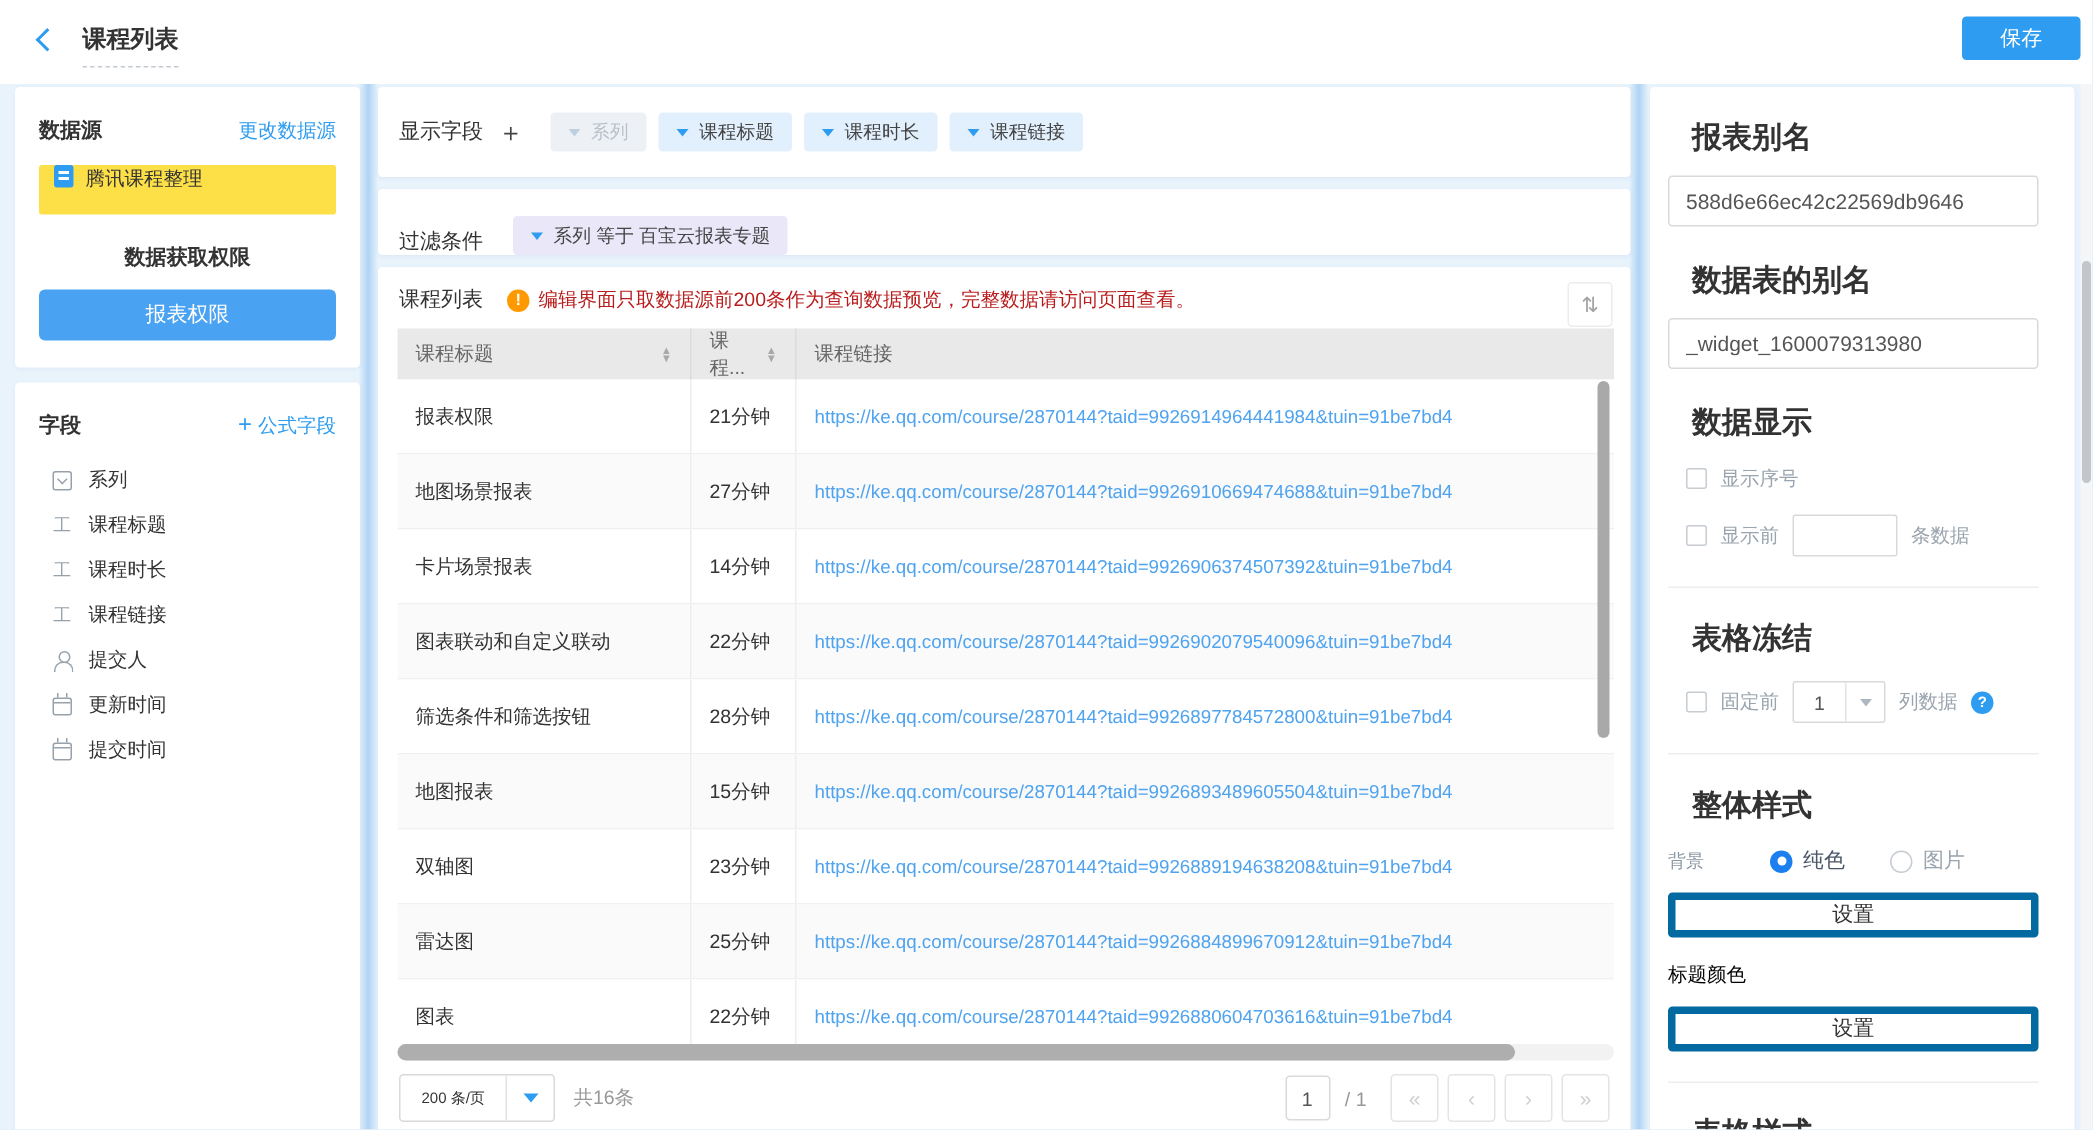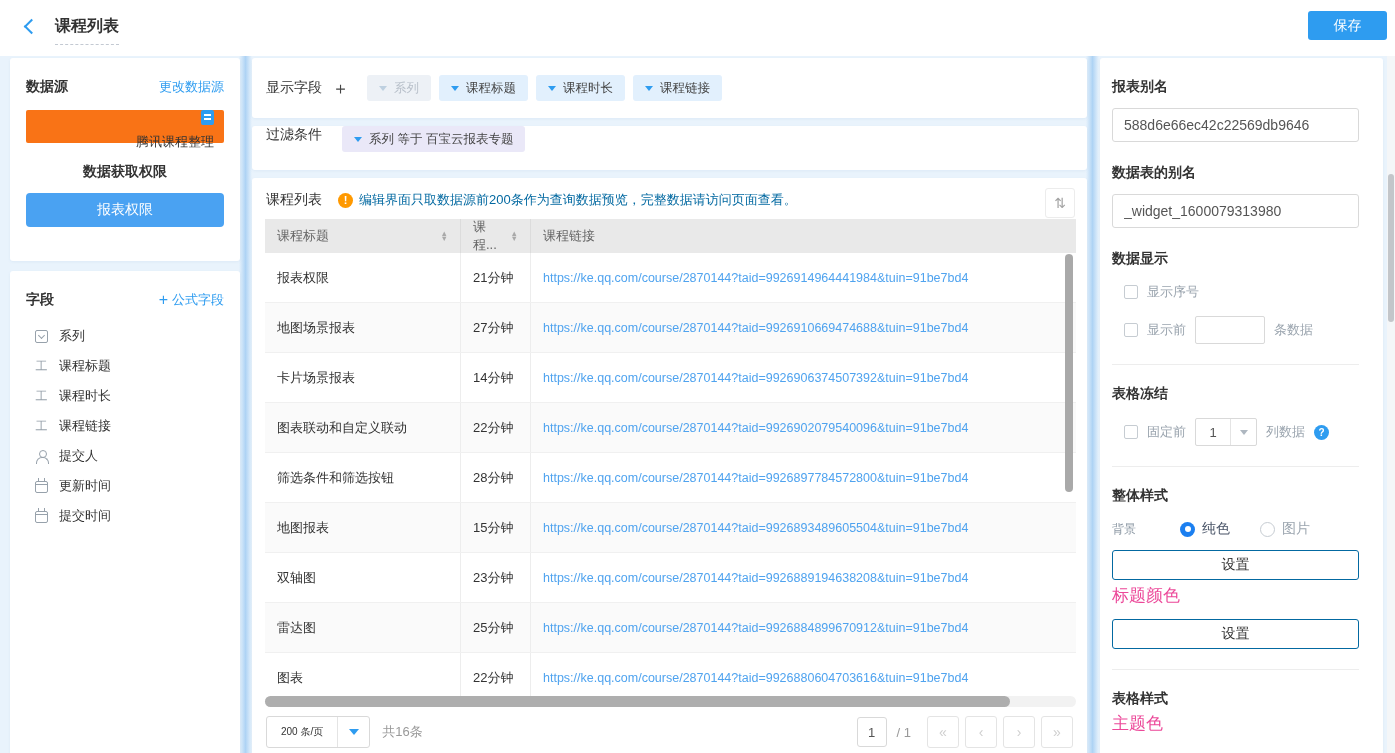--- a/index.html
+++ b/index.html
@@ -21,26 +21,26 @@
   .page-title { position:absolute; left:55px; top:16px; font-size:16px; font-weight:bold; color:#333;
                 padding-bottom:7px; border-bottom:1px dashed #c3c9d2; }
   .save-btn { position:absolute; right:8px; top:11px; width:79px; height:29px; background:#2e9cf0; color:#fff;
               border:none; border-radius:3px; font-size:14px; cursor:pointer; }
 
   .card { background:#fff; border-radius:3px; box-shadow:0 1px 3px rgba(80,130,180,.08); }
 
   
   .left-col { position:absolute; left:10px; top:58px; width:230px; bottom:-10px;
               display:flex; flex-direction:column; }
-  .card-ds { padding:20px 16px 34px; }
+  .card-ds { padding:20px 16px 18px; }
   .row-between { display:flex; align-items:center; justify-content:space-between; }
   .sec-title { font-size:14px; font-weight:bold; color:#333; }
   .link { color:#2e9cf0; font-size:13px; cursor:pointer; }
-  .ds-item { margin-top:14px; height:33px; background:#f97316; border-radius:2px;
-             display:flex; align-items:flex-end; gap:8px; padding:0 10px; cursor:pointer;flex-direction:column; }
+  .ds-item { margin-top:14px; height:33px; background:#fde047; border-radius:2px;
+             display:flex; align-items:flex-start; gap:8px; padding:0 10px; cursor:pointer; }
   .doc-icon { width:13px; height:15px; background:#2e9cf0; border-radius:2px; position:relative; flex:none; }
   .doc-icon::before { content:""; position:absolute; left:3px; top:4px; width:7px; height:1.5px;
                       background:#fff; box-shadow:0 4px 0 #fff; }
   .perm-title { margin-top:20px;text-align:center; }
   .perm-btn { margin-top:12px; width:100%; height:34px; background:#4aa2f2; color:#fff; border:none;
               border-radius:4px; font-size:14px; cursor:pointer; }
   .card-fields { margin-top:10px; flex:1; padding:20px 16px; }
   .formula { display:flex; align-items:center; gap:4px; color:#2e9cf0; font-size:13px; cursor:pointer; }
   .formula .plus { font-size:16px; line-height:1; }
   .field-list { margin-top:12px; }
@@ -66,30 +66,30 @@
   .card-chips { height:60px; display:flex; align-items:center; padding:0 14px; gap:8px; }
   .chips-label { font-size:14px; color:#333; margin-right:2px; }
   .add-field { font-size:17px; color:#444; cursor:pointer; margin-right:10px; line-height:1; }
   .chip { height:26px; border-radius:3px; padding:0 12px; display:flex; align-items:center; gap:7px;
           font-size:12.5px; color:#444; background:#e2f0fd; cursor:pointer; }
   .chip .tri { width:0; height:0; border-left:4px solid transparent; border-right:4px solid transparent;
                border-top:5px solid #2e9cf0; }
   .chip.disabled { background:#edf1f6; color:#b7bfc9; }
   .chip.disabled .tri { border-top-color:#bed0e0; }
   .chip.filter { background:#eae8f8; }
-  .card-filter { margin-top:8px; height:44px; display:flex; align-items:flex-start; padding:0 14px; gap:18px; }
+  .card-filter { margin-top:8px; height:44px; display:flex; align-items:flex-end; padding:0 14px; gap:18px; }
 
   
   .card-table { margin-top:8px; height:580px; position:relative; }
   .table-cap { display:flex; align-items:center; gap:16px; padding:13px 14px 10px; }
   .cap-title { font-size:14px; color:#333; }
   .notice { display:flex; align-items:center; gap:6px; }
   .warn-ic { width:15px; height:15px; border-radius:50%; background:#f90; color:#fff; font-size:11px;
              font-weight:bold; display:flex; align-items:center; justify-content:center; flex:none; }
-  .notice-text { color:#0369a1; font-size:13px; }
+  .notice-text { color:#b91c1c; font-size:13px; }
   .sort-toggle { position:absolute; right:12px; top:10px; width:30px; height:30px; border:1px solid #ececec;
                  border-radius:3px; background:#fff; color:#a3a3a3; font-size:14px; display:flex;
                  align-items:center; justify-content:center; cursor:pointer; }
   .tbl { margin:0 11px 0 13px; }
   .tbl-head { display:flex; background:#e9e9e9; height:34px; }
   .th { display:flex; align-items:center; font-size:13px; color:#666; padding:0 12px; gap:8px; }
   .th-1 { width:196px; justify-content:space-between; border-right:1px solid #dcdcdc; }
   .th-2 { width:70px;  justify-content:space-between; border-right:1px solid #dcdcdc; }
   .th-3 { flex:1; }
   .sorter { display:flex; flex-direction:column; line-height:5px; font-size:7.5px; color:#a9a9a9; cursor:pointer; }
@@ -121,21 +121,21 @@
   .page-input { width:30px; height:30px; border:1px solid #d9d9d9; border-radius:3px; text-align:center;
                 font-size:13px; color:#555; background:#fff; }
   .page-of { color:#999; font-size:13px; margin:0 10px 0 4px; }
   .nav-btn { width:32px; height:32px; border:1px solid #e4e4e4; border-radius:3px; background:#fff;
              color:#cfcfcf; font-size:14px; display:flex; align-items:center; justify-content:center;
              cursor:default; }
 
   
   .right-col { position:absolute; left:1100px; top:58px; width:283px; bottom:-6px; overflow:hidden;
                padding:20px 24px 10px 12px; }
-  .r-title { font-size:14px; font-weight:bold; color:#333; }
+  .r-title { font-size:20px; font-weight:bold; color:#333;margin-left:16px; }
   .r-input { margin-top:12px; width:100%; height:34px; border:1px solid #d9d9d9; border-radius:3px;
              padding:0 11px; font-size:14px; color:#555; background:#fff; }
   .gap-lg { margin-top:22px; }
   .r-row { display:flex; align-items:center; gap:9px; margin-top:15px; color:#9aa4ae; font-size:13px;margin-left:12px; }
   .cbx { width:14px; height:14px; border:1px solid #c6ccd2; border-radius:2px; background:#fff; flex:none; cursor:pointer; }
   .mini-input { width:70px; height:28px; border:1px solid #d9d9d9; border-radius:2px; background:#fff; }
   .divider { height:1px; background:#ededed; margin:20px 0; }
   .num-select { display:flex; align-items:center; height:28px; border:1px solid #d9d9d9; border-radius:2px;
                 background:#fff; cursor:pointer; }
   .num-val { width:34px; text-align:center; color:#555; font-size:13px; }
@@ -147,23 +147,23 @@
           font-weight:bold; display:flex; align-items:center; justify-content:center; cursor:pointer; }
   .radio-row { display:flex; align-items:center; margin-top:15px; font-size:14px; }
   .radio-label-gray { color:#8c98a4; font-size:12px; width:68px; }
   .radio { width:15px; height:15px; border-radius:50%; margin-right:7px; cursor:pointer; flex:none; }
   .radio.on { background:#1b7ff0; position:relative; }
   .radio.on::after { content:""; position:absolute; left:4.5px; top:4.5px; width:6px; height:6px;
                      border-radius:50%; background:#fff; }
   .radio.off { border:1px solid #c6ccd2; background:#fff; }
   .radio-txt-on { color:#4a5568; margin-right:30px; }
   .radio-txt-off { color:#9aa4ae; }
-  .set-btn { margin-top:12px; width:100%; height:30px; border:1px solid #0369a1; border-radius:3px;
+  .set-btn { margin-top:12px; width:100%; height:30px; border:5px solid #0369a1; border-radius:3px;
              background:#fff; font-size:14px; color:#333; cursor:pointer; }
-  .gray-label { margin-top:4px; color:#ec4899; font-size:17px; }
+  .gray-label { margin-top:16px; color:#000000; font-size:13px; }
 
   
   .page-sb { position:absolute; right:0; top:56px; bottom:0; width:8px; background:#f4f6f8; }
   .page-sb-thumb { position:absolute; right:1px; top:118px; width:6px; height:148px; background:#c3c6ca; border-radius:3px; }
 </style>
 </head>
 <body>
 
 <div class="app">
   <div class="seam seam-1"></div>

